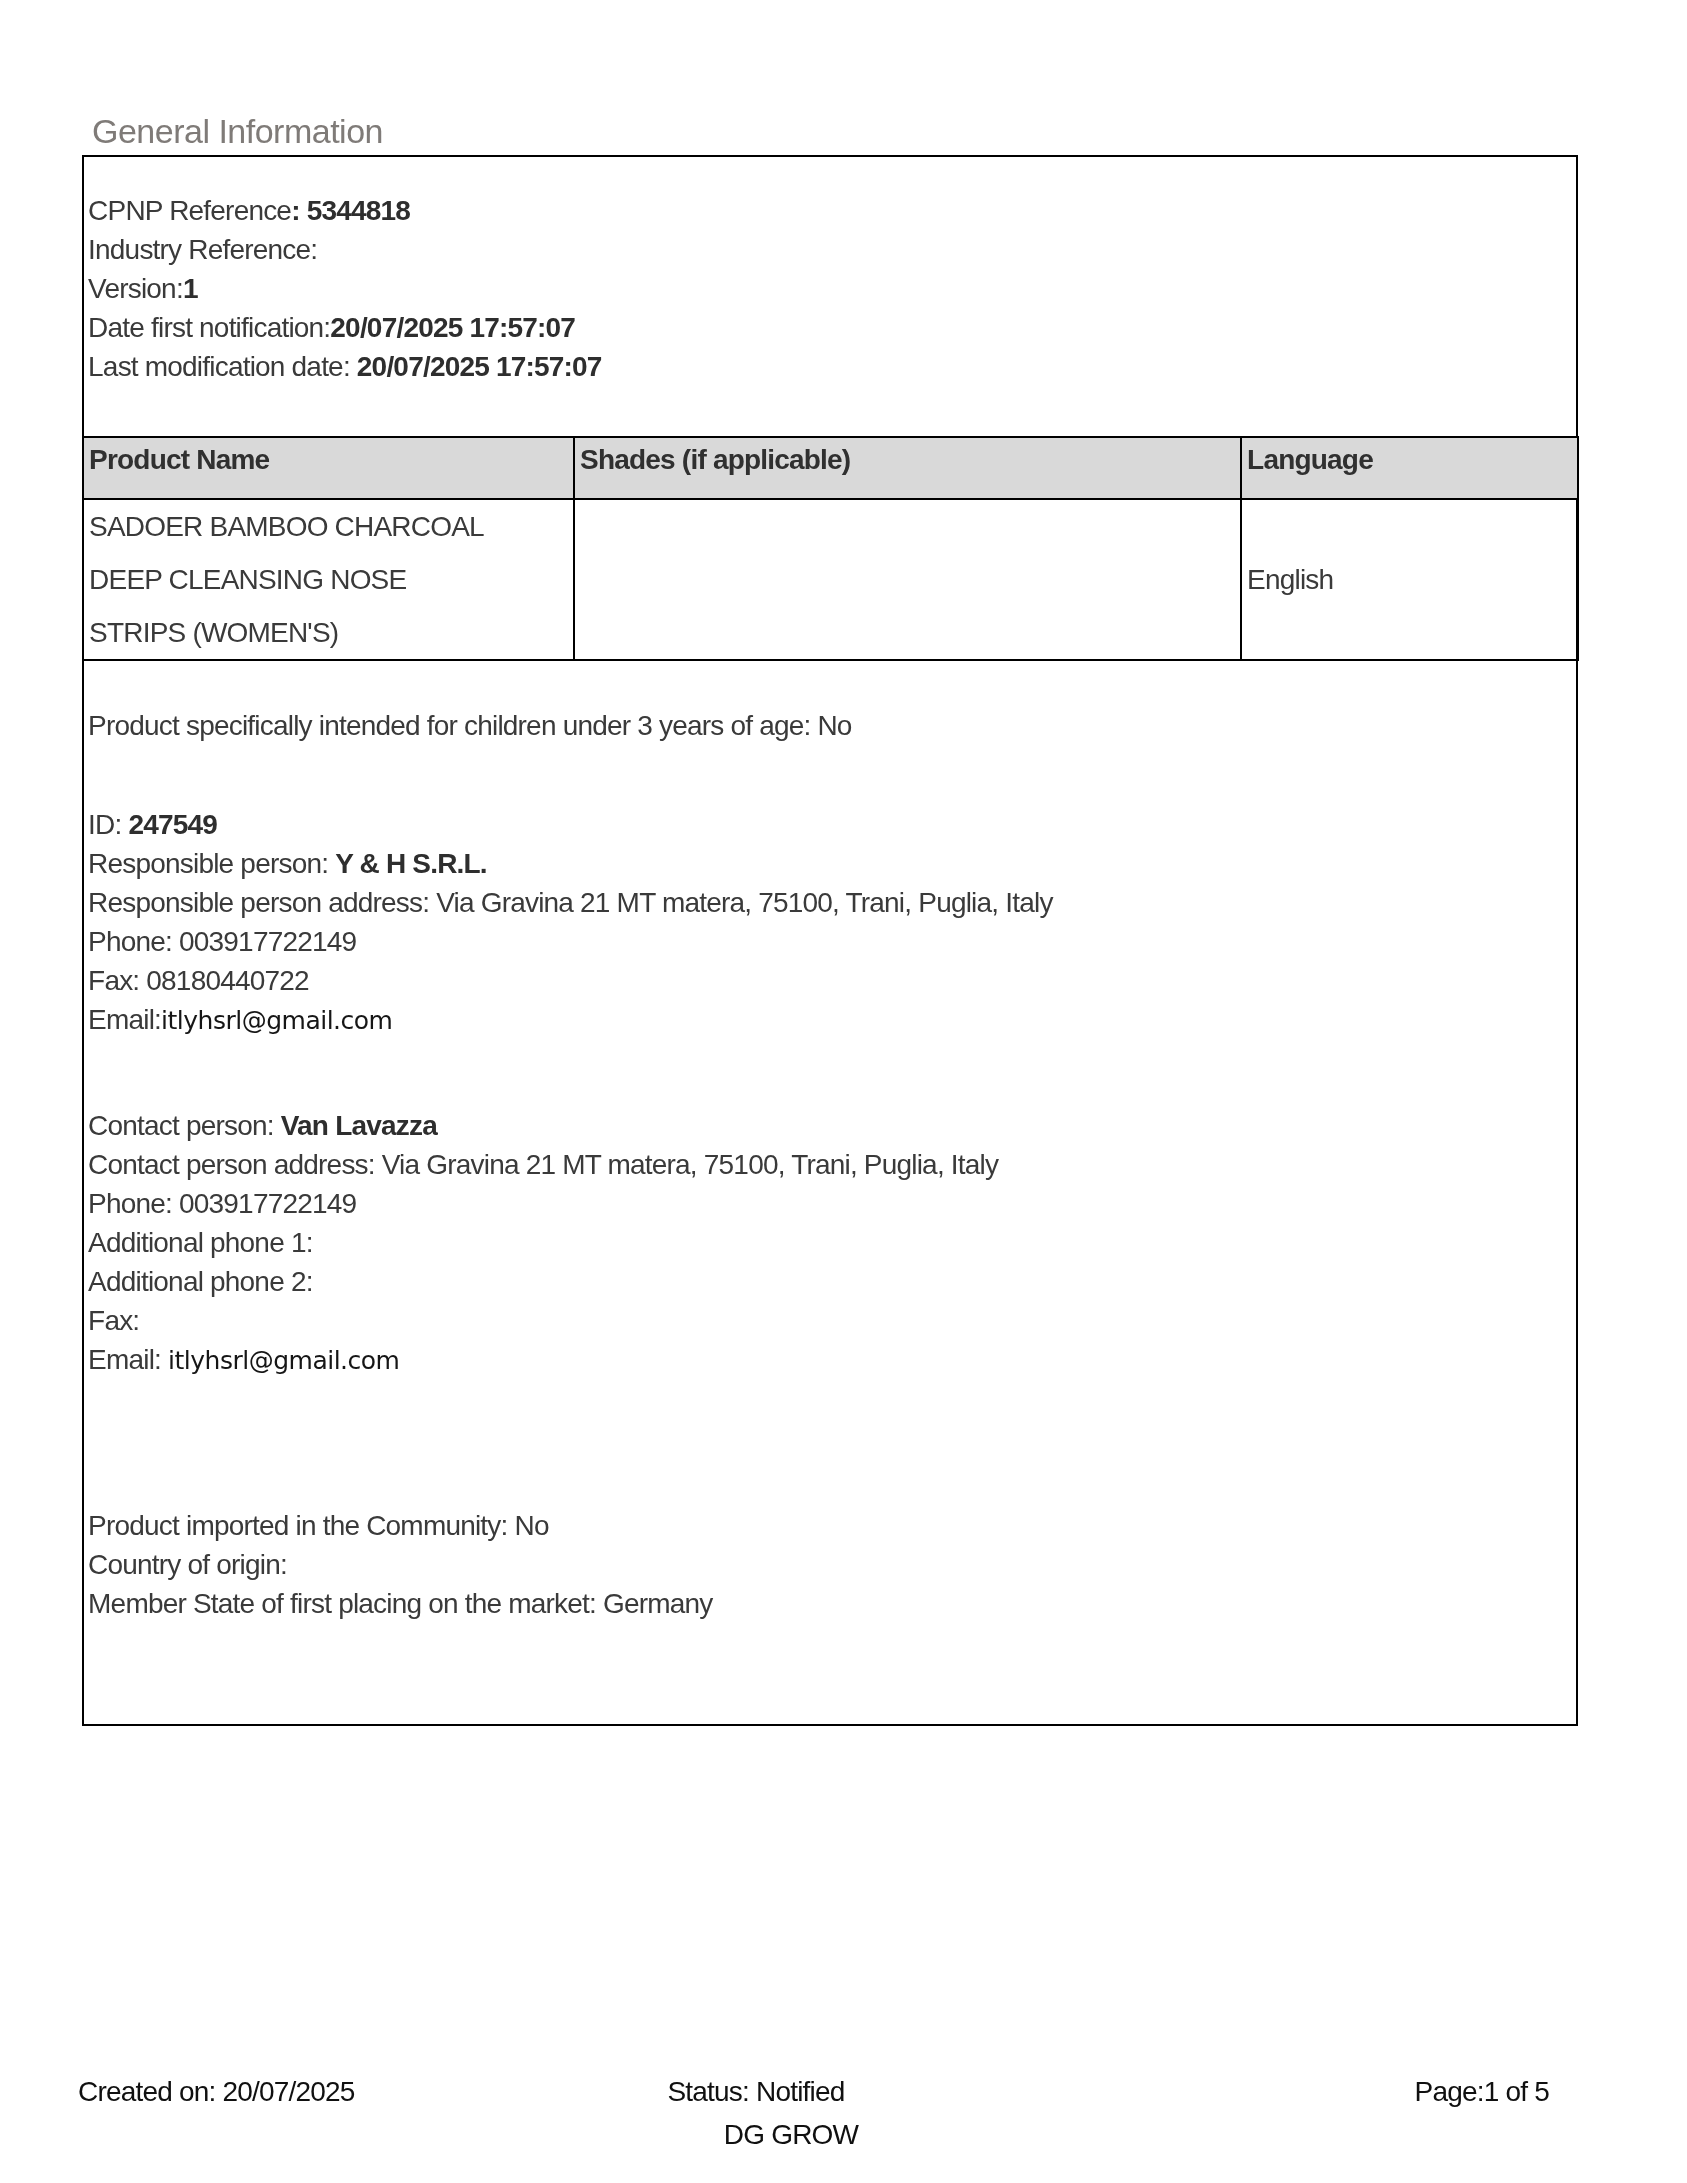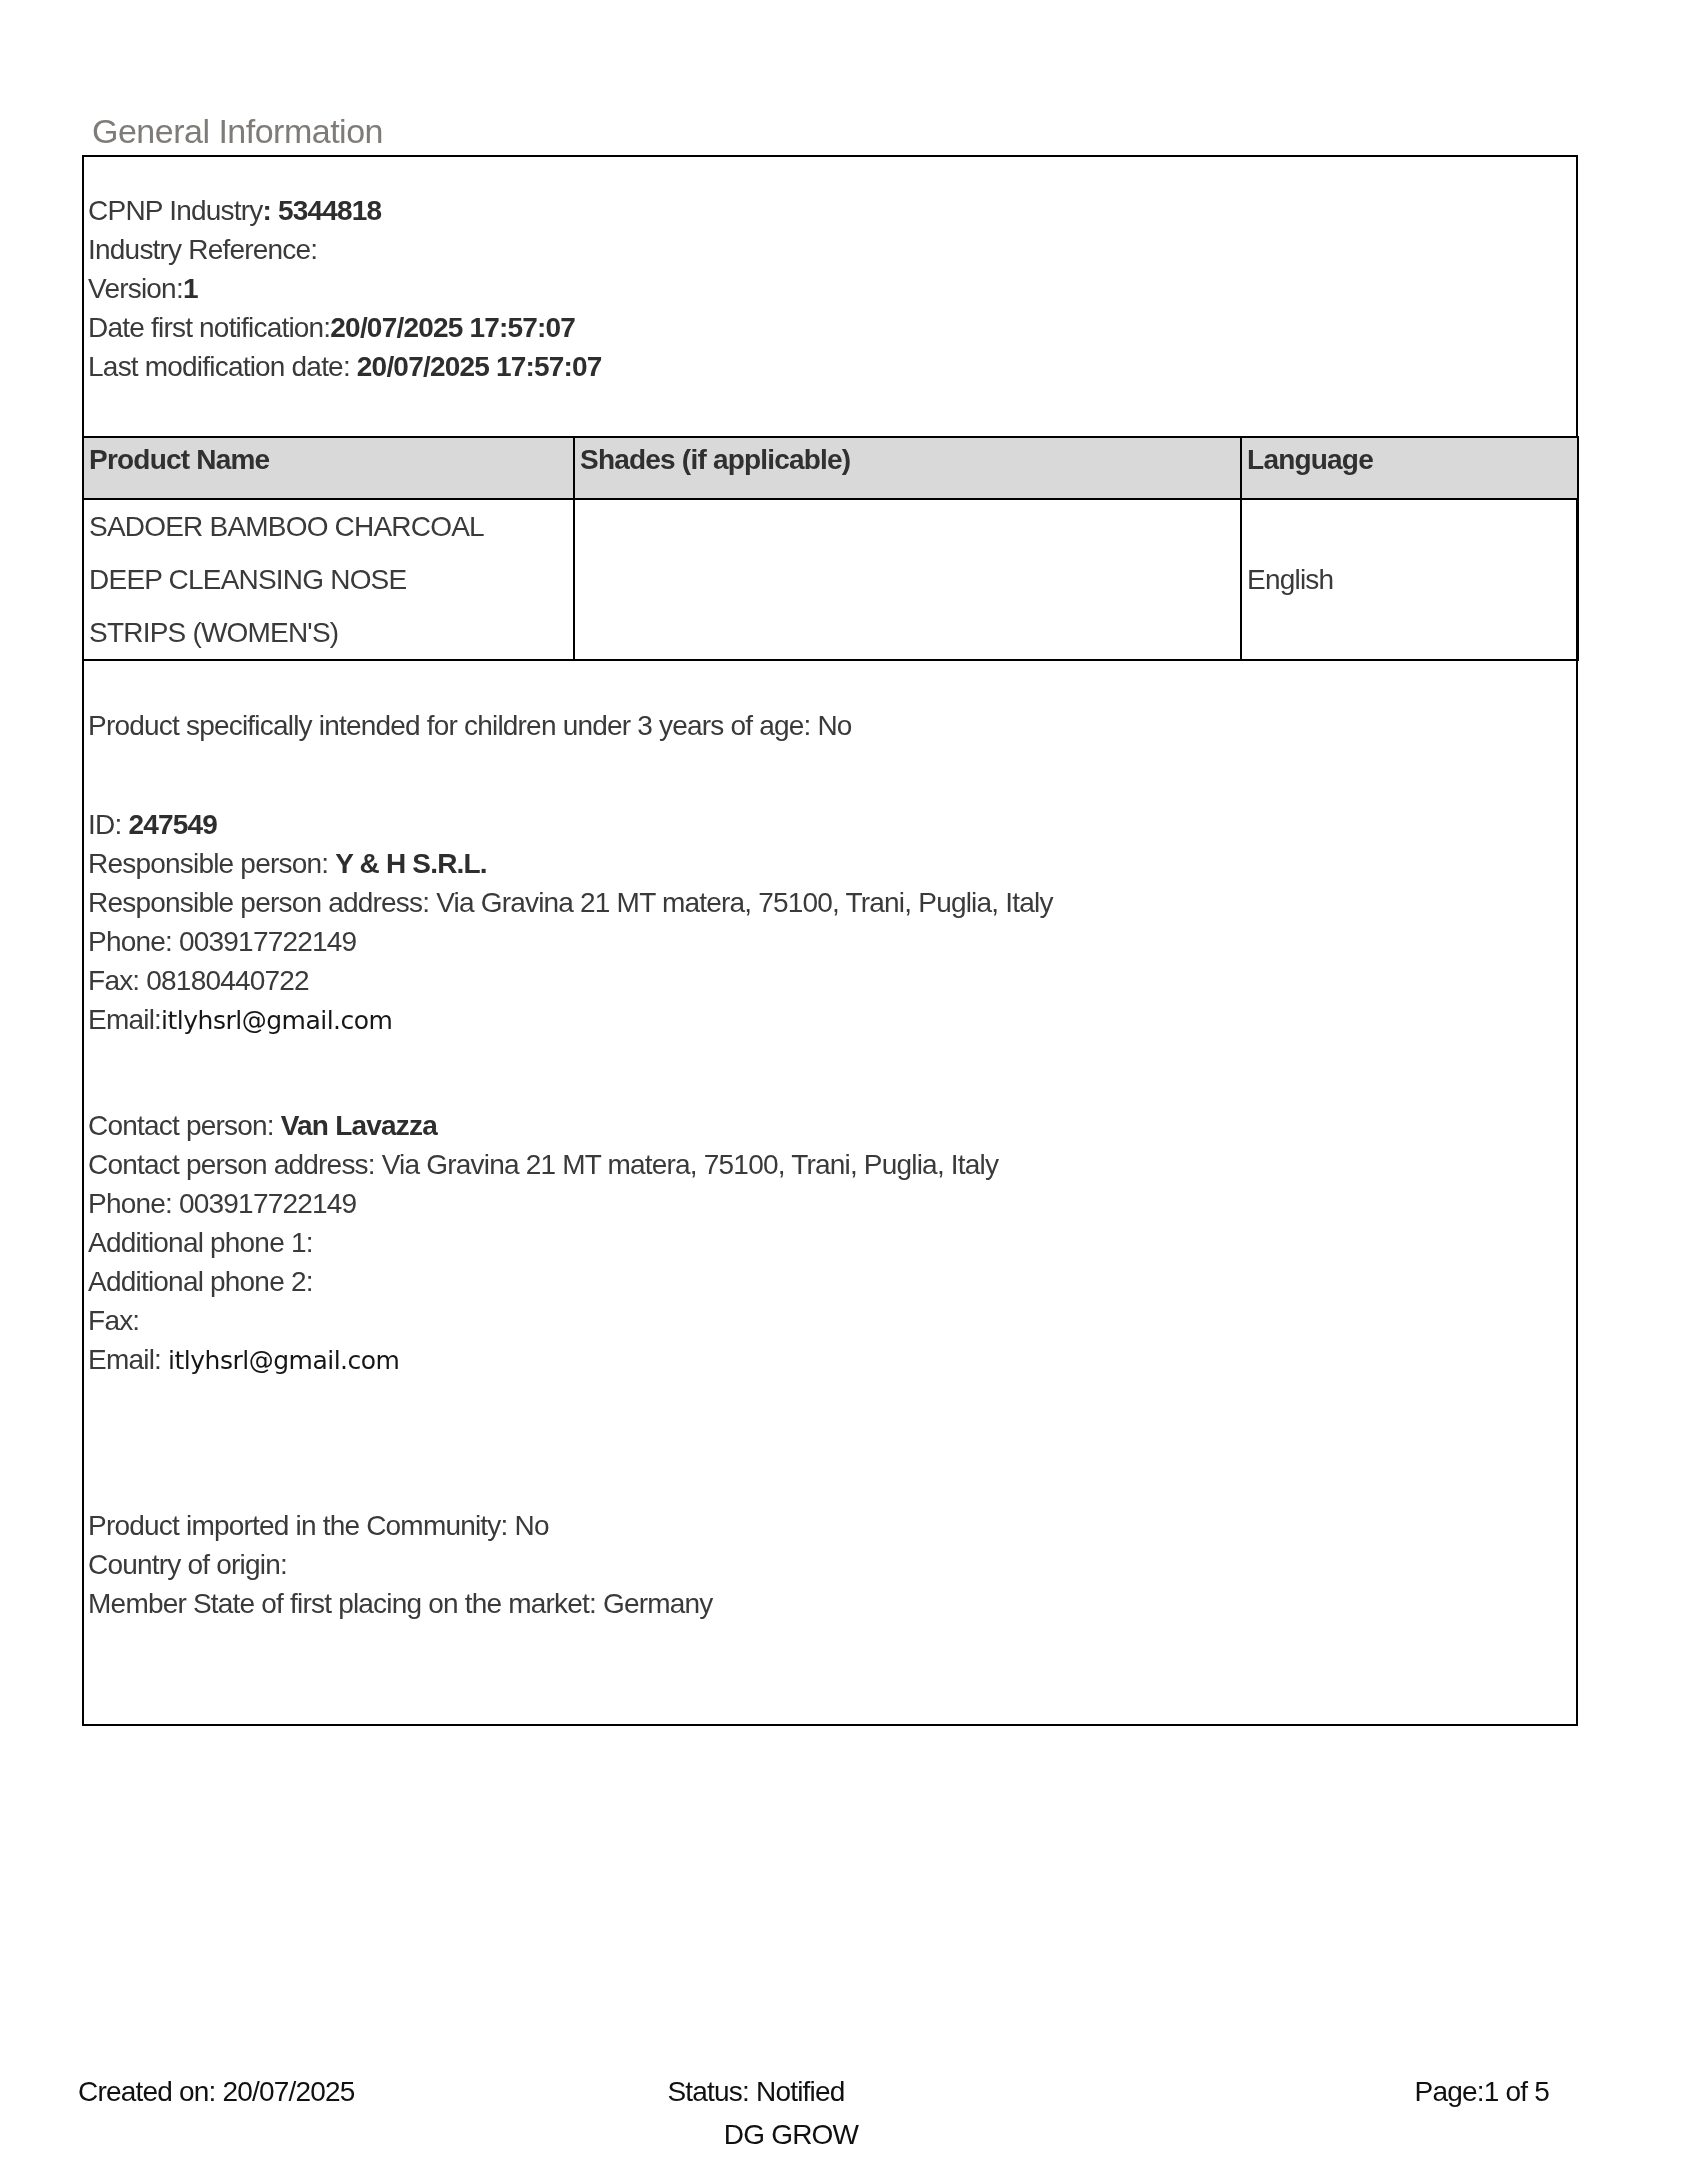--- a/index.html
+++ b/index.html
@@ -101,21 +101,21 @@
 </head>
 <body>
 
 <div class="doc">
 
   <div class="heading">General Information</div>
 
   <div class="info-box">
 
     <div class="block top-block">
-      <div class="line"><span>CPNP Industry</span><span class="val">: </span><span class="val">5344818</span></div>
+      <div class="line"><span>CPNP Reference</span><span class="val">: </span><span class="val">5344818</span></div>
       <div class="line"><span>Industry Reference:</span></div>
       <div class="line"><span>Version:</span><span class="val">1</span></div>
       <div class="line"><span>Date first notification:</span><span class="val">20/07/2025 17:57:07</span></div>
       <div class="line"><span>Last modification date: </span><span class="val">20/07/2025 17:57:07</span></div>
     </div>
 
     <table class="product-table">
       <colgroup>
         <col style="width:491px">
         <col style="width:667px">

